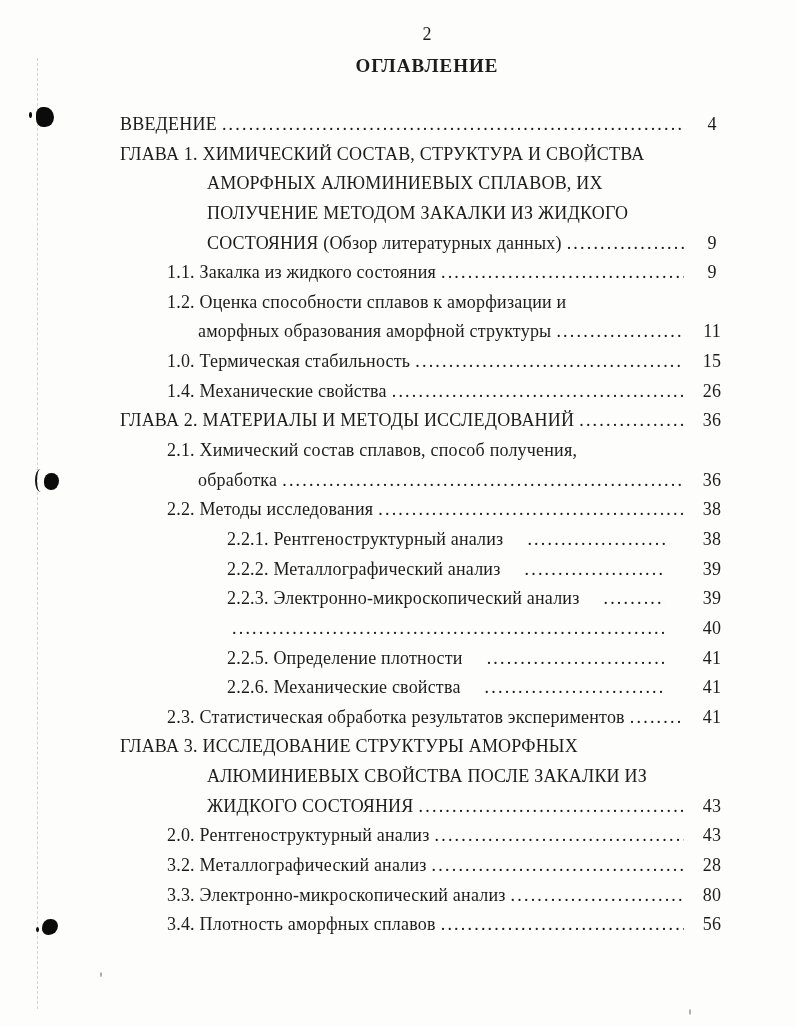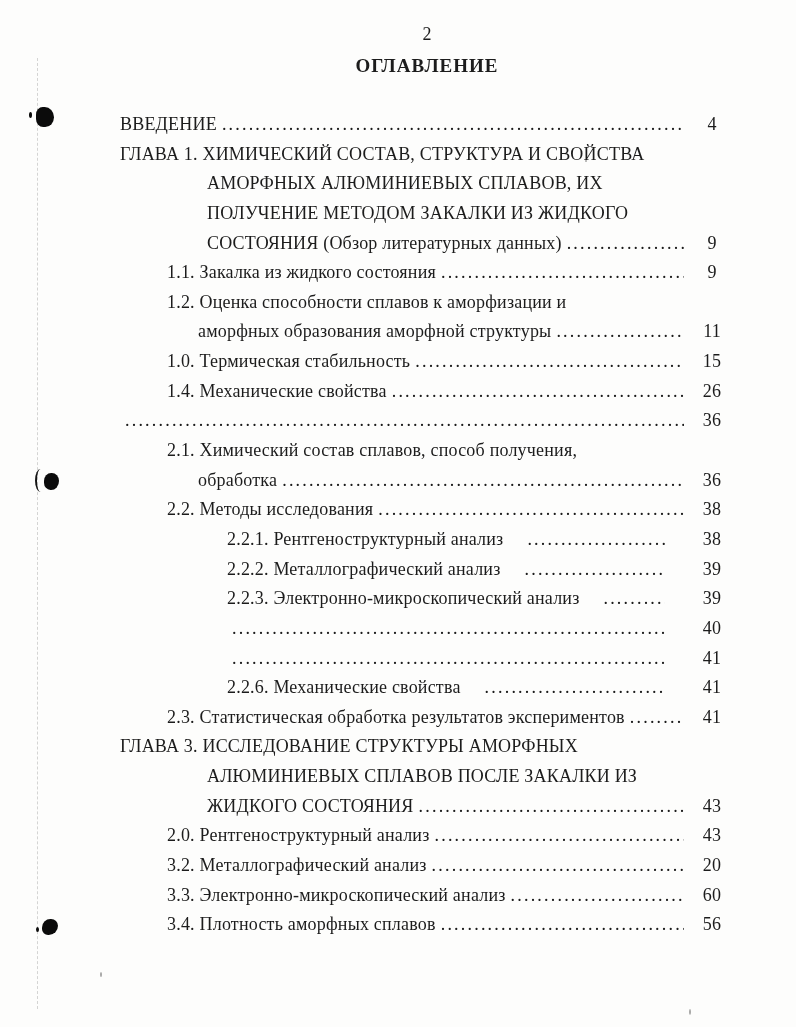--- a/index.html
+++ b/index.html
@@ -134,20 +134,21 @@
           <span class="txt">1.0. Термическая стабильность</span>
           <span class="leader">............................................................................................................................................</span>
           <span class="pg">15</span>
         </div>
         <div class="row lv1">
           <span class="txt">1.4. Механические свойства</span>
           <span class="leader">............................................................................................................................................</span>
           <span class="pg">26</span>
         </div>
         <div class="row lv0">
+          <span class="txt">ГЛАВА 2. МАТЕРИАЛЫ И МЕТОДЫ ИССЛЕДОВАНИЙ</span>
           <span class="leader">............................................................................................................................................</span>
           <span class="pg">36</span>
         </div>
         <div class="row lv1">
           <span class="txt">2.1. Химический состав сплавов, способ получения,</span>
           <span class="leader hidden"></span>
           <span class="pg"></span>
         </div>
         <div class="row lv2">
           <span class="txt">обработка</span>
@@ -172,62 +173,63 @@
         <div class="row lv4">
           <span class="txt">2.2.3. Электронно-микроскопический анализ</span>
           <span class="leader">............................................................................................................................................</span>
           <span class="pg">39</span>
         </div>
         <div class="row lv4">
           <span class="leader">............................................................................................................................................</span>
           <span class="pg">40</span>
         </div>
         <div class="row lv4">
+          <span class="txt">2.2.5. Определение плотности</span>
           <span class="leader">............................................................................................................................................</span>
           <span class="pg">41</span>
         </div>
         <div class="row lv4">
           <span class="txt">2.2.6. Механические свойства</span>
           <span class="leader">............................................................................................................................................</span>
           <span class="pg">41</span>
         </div>
         <div class="row lv1">
           <span class="txt">2.3. Статистическая обработка результатов экспериментов</span>
           <span class="leader">............................................................................................................................................</span>
           <span class="pg">41</span>
         </div>
         <div class="row lv0">
           <span class="txt">ГЛАВА 3. ИССЛЕДОВАНИЕ СТРУКТУРЫ АМОРФНЫХ</span>
           <span class="leader hidden"></span>
           <span class="pg"></span>
         </div>
         <div class="row lv3">
-          <span class="txt">АЛЮМИНИЕВЫХ СПЛАВОВ ПОСЛЕ ЗАКАЛКИ ИЗ</span>
+          <span class="txt">АЛЮМИНИЕВЫХ СВОЙСТВА ПОСЛЕ ЗАКАЛКИ ИЗ</span>
           <span class="leader hidden"></span>
           <span class="pg"></span>
         </div>
         <div class="row lv3">
           <span class="txt">ЖИДКОГО СОСТОЯНИЯ</span>
           <span class="leader">............................................................................................................................................</span>
           <span class="pg">43</span>
         </div>
         <div class="row lv1">
           <span class="txt">2.0. Рентгеноструктурный анализ</span>
           <span class="leader">............................................................................................................................................</span>
           <span class="pg">43</span>
         </div>
         <div class="row lv1">
           <span class="txt">3.2. Металлографический анализ</span>
           <span class="leader">............................................................................................................................................</span>
-          <span class="pg">20</span>
+          <span class="pg">28</span>
         </div>
         <div class="row lv1">
           <span class="txt">3.3. Электронно-микроскопический анализ</span>
           <span class="leader">............................................................................................................................................</span>
-          <span class="pg">60</span>
+          <span class="pg">80</span>
         </div>
         <div class="row lv1">
           <span class="txt">3.4. Плотность аморфных сплавов</span>
           <span class="leader">............................................................................................................................................</span>
           <span class="pg">56</span>
         </div>
       </div>
   </div>
 
 </div>

